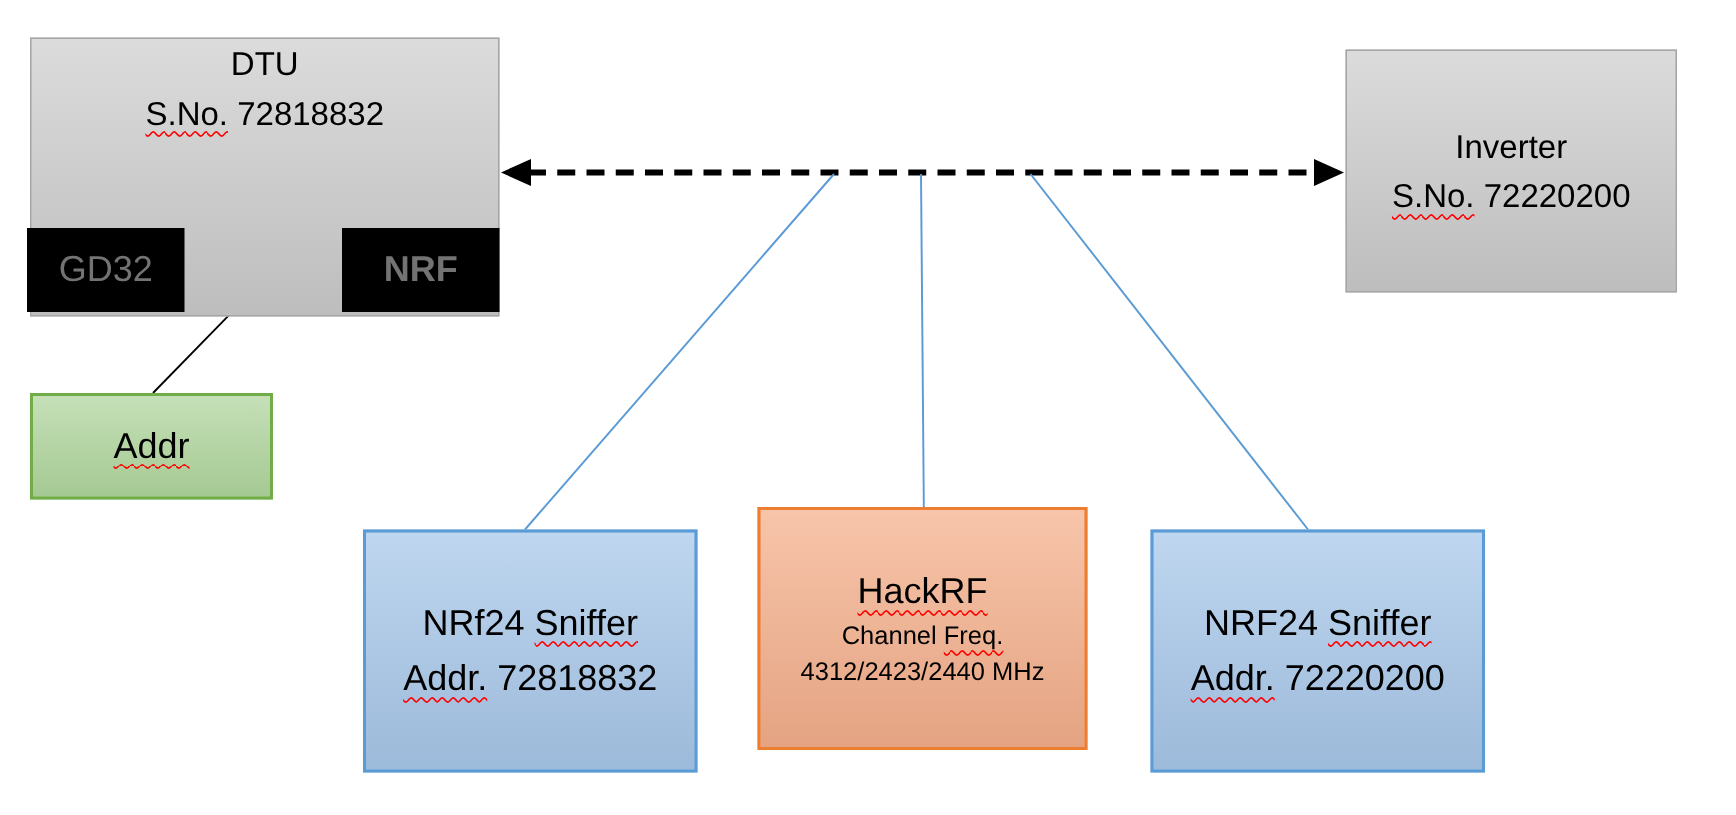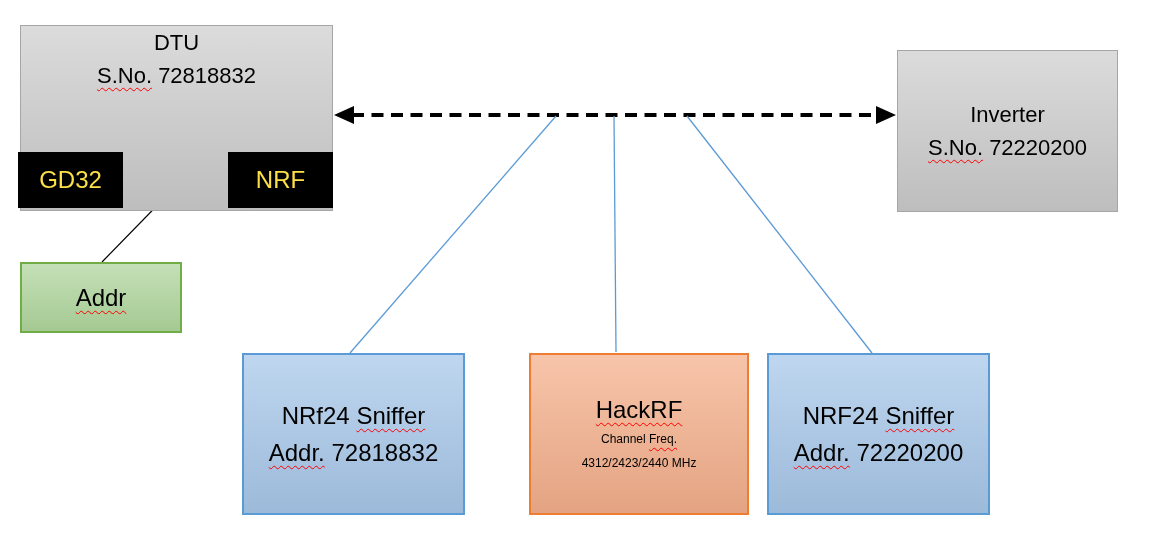--- a/index.html
+++ b/index.html
@@ -15,49 +15,49 @@
   .canvas{position:relative;width:1157px;height:543px;background:#fff;overflow:hidden;}
 
   .node{position:absolute;display:flex;flex-direction:column;align-items:center;justify-content:center;text-align:center;}
 
   .gray-box{
     background:linear-gradient(180deg, rgba(255,255,255,.30), rgba(0,0,0,.07)), var(--gray-fill);
     border:1px solid var(--gray-border);
     font-size:22px;line-height:33px;
   }
   .black-box{
-    background:var(--black);color:#fde047;
+    background:var(--black);color:#737373;
     font-size:24px;line-height:28px;
   }
   .green-box{
     background:linear-gradient(180deg, rgba(255,255,255,.28), rgba(0,0,0,.05)), var(--green-fill);
     border:2px solid var(--green-border);
     font-size:24px;
   }
   .blue-box{
     background:linear-gradient(180deg, rgba(255,255,255,.26), rgba(0,0,0,.07)), var(--blue-fill);
     border:2px solid var(--blue-border);
     font-size:24px;line-height:37px;
   }
   .orange-box{
     background:linear-gradient(180deg, rgba(255,255,255,.26), rgba(0,0,0,.07)), var(--orange-fill);
     border:2px solid var(--orange-border);
   }
 
   #dtu-box{left:20px;top:25px;width:313px;height:186px;justify-content:flex-start;}
   #gd32-box{left:18px;top:152px;width:105px;height:56px;}
-  #nrf-box{left:228px;top:152px;width:105px;height:56px;}
+  #nrf-box{left:228px;top:152px;width:105px;height:56px;font-weight:bold;}
   #logic-box{left:20px;top:262px;width:162px;height:71px;}
-  #inverter-box{left:897px;top:33px;width:221px;height:162px;margin-top:17px;}
+  #inverter-box{left:897px;top:33px;width:221px;height:162px;}
   #sniffer-left-box{left:242px;top:353px;width:223px;height:162px;}
-  #hackrf-box{left:505px;top:353px;width:220px;height:162px;margin-left:24px;}
+  #hackrf-box{left:505px;top:338px;width:220px;height:162px;}
   #sniffer-right-box{left:767px;top:353px;width:223px;height:162px;}
 
   .hackrf-title{font-size:24px;line-height:34px;}
-  .hackrf-sub{font-size:12px;line-height:24px;}
+  .hackrf-sub{font-size:17px;line-height:24px;}
 
   .sq{
     text-decoration-line:underline;
     text-decoration-style:wavy;
     text-decoration-color:var(--squiggle);
     text-decoration-thickness:1px;
     text-underline-offset:4px;
   }
 
   svg.connector-layer{position:absolute;left:0;top:0;width:1157px;height:543px;pointer-events:none;}

